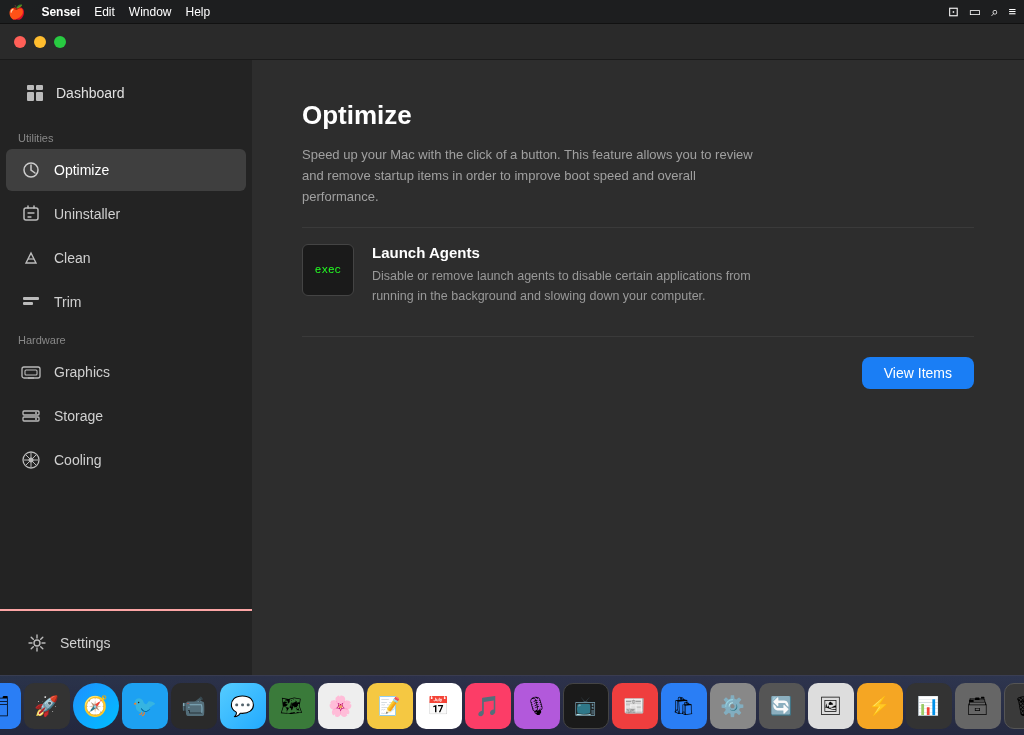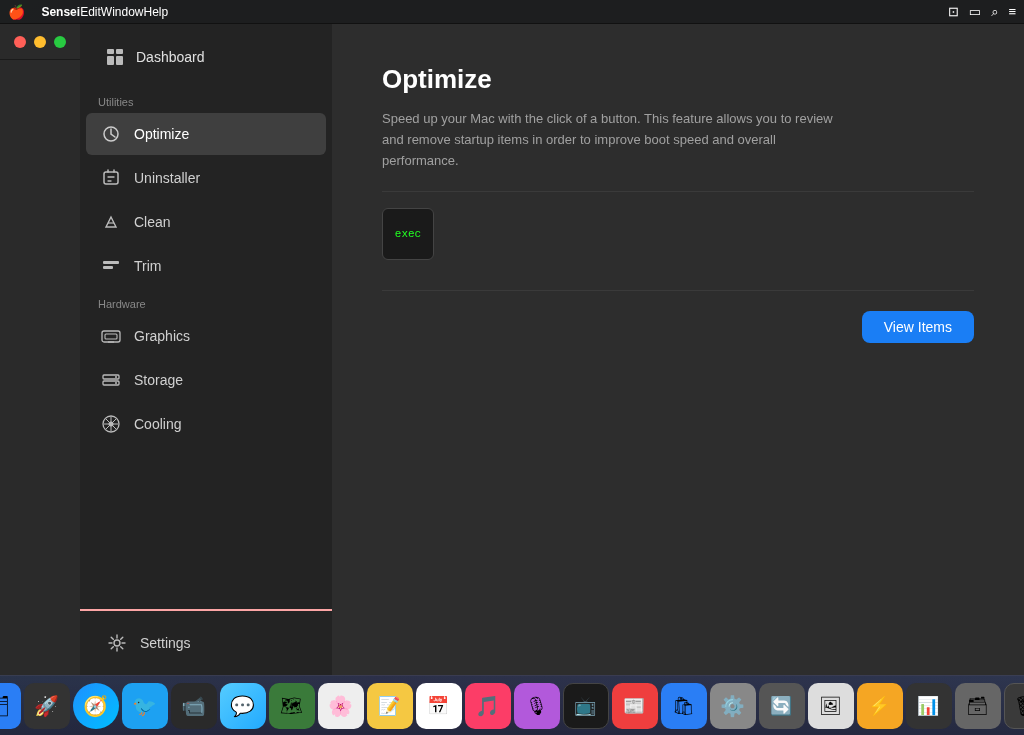--- a/index.html
+++ b/index.html
@@ -23,20 +23,21 @@
       border-bottom: 1px solid #111;
       position: relative;
       z-index: 10;
     }
     .menubar-apple {
       font-size: 14px;
       color: #fff;
     }
     .menubar-items {
       display: flex;
+      gap: 14px;
       align-items: center;
     }
     .menubar-item {
       font-size: 12px;
       color: #fff;
       cursor: default;
     }
     .menubar-item.bold {
       font-weight: 600;
     }
@@ -48,21 +49,21 @@
     }
     .menubar-icon-btn {
       color: #fff;
       font-size: 13px;
       cursor: pointer;
     }
 
     
     .app-window {
       display: flex;
-      flex-direction: row;
+      flex-direction: column;
       width: 100%;
       height: calc(735px - 24px - 60px); 
       background: #2a2a2a;
       position: relative;
     }
 
     
     .title-bar {
       height: 36px;
       background: #2a2a2a;
@@ -424,20 +425,24 @@
       <h1 class="content-title">Optimize</h1>
       <p class="content-description">Speed up your Mac with the click of a button. This feature allows you to review and remove startup items in order to improve boot speed and overall performance.</p>
 
 
       <div class="divider"></div>
 
       <div class="feature-item">
         <div class="launch-agents-icon">
           <span style="font-size:11px;font-family:Liberation Mono, monospace;color:#22ff22;">exec</span>
         </div>
+        <div class="feature-text">
+          <div class="feature-title">Launch Agents</div>
+          <div class="feature-desc">Disable or remove launch agents to disable certain applications from running in the background and slowing down your computer.</div>
+        </div>
       </div>
 
       <div class="content-footer">
         <button class="view-items-btn">View Items</button>
       </div>
     </div>
   </div>
 </div>
 
 <div class="dock">

